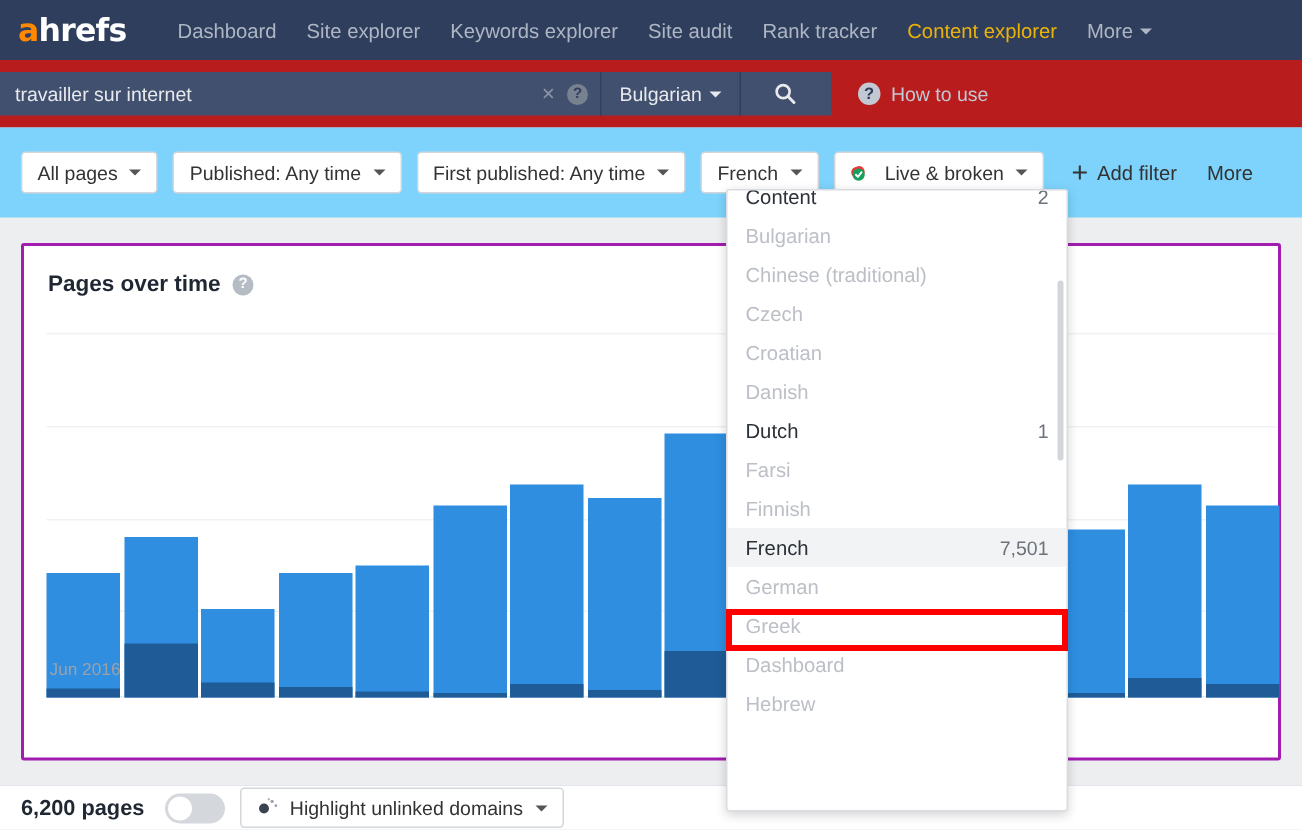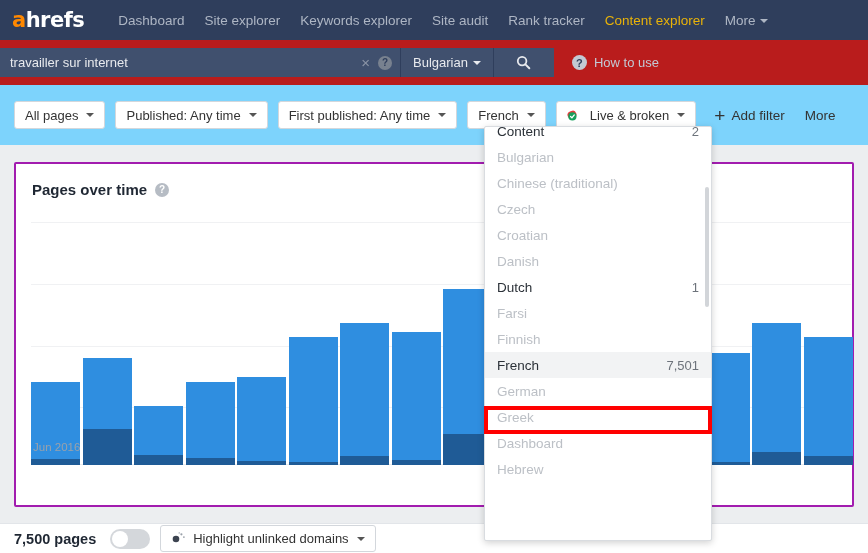--- a/index.html
+++ b/index.html
@@ -376,21 +376,21 @@
       <div class="dd-item">
         <span class="dd-name">Hebrew</span>
         <span class="dd-count"></span>
       </div>
     </div>
   <div class="dd-scroll"></div>
 </div>
 <div class="redbox"></div>
 
 <div class="bottombar">
-  <div class="pages-count">7,500 pages</div>
+  <div class="pages-count">6,200 pages</div>
   <div class="toggle">
     <div class="knob"></div>
   </div>
   <div class="hl-btn">
     <span style="margin-right:7px;display:flex;">
       <svg width="15" height="13" viewBox="0 0 15 13">
         <circle cx="5" cy="7" r="3.3" fill="#3c4350"></circle>
         <circle cx="10.4" cy="2.3" r="1.1" fill="#9aa1aa"></circle>
         <circle cx="12.9" cy="5.1" r="0.9" fill="#9aa1aa"></circle>
         <circle cx="8.2" cy="0.9" r="0.7" fill="#9aa1aa"></circle>

